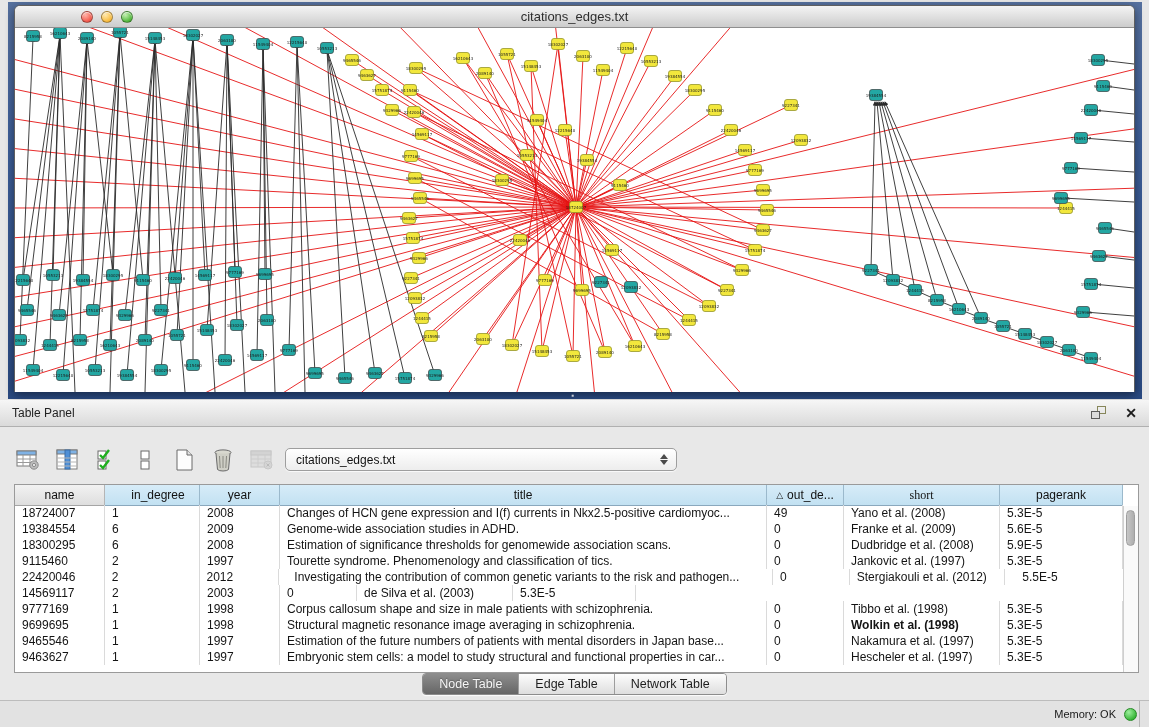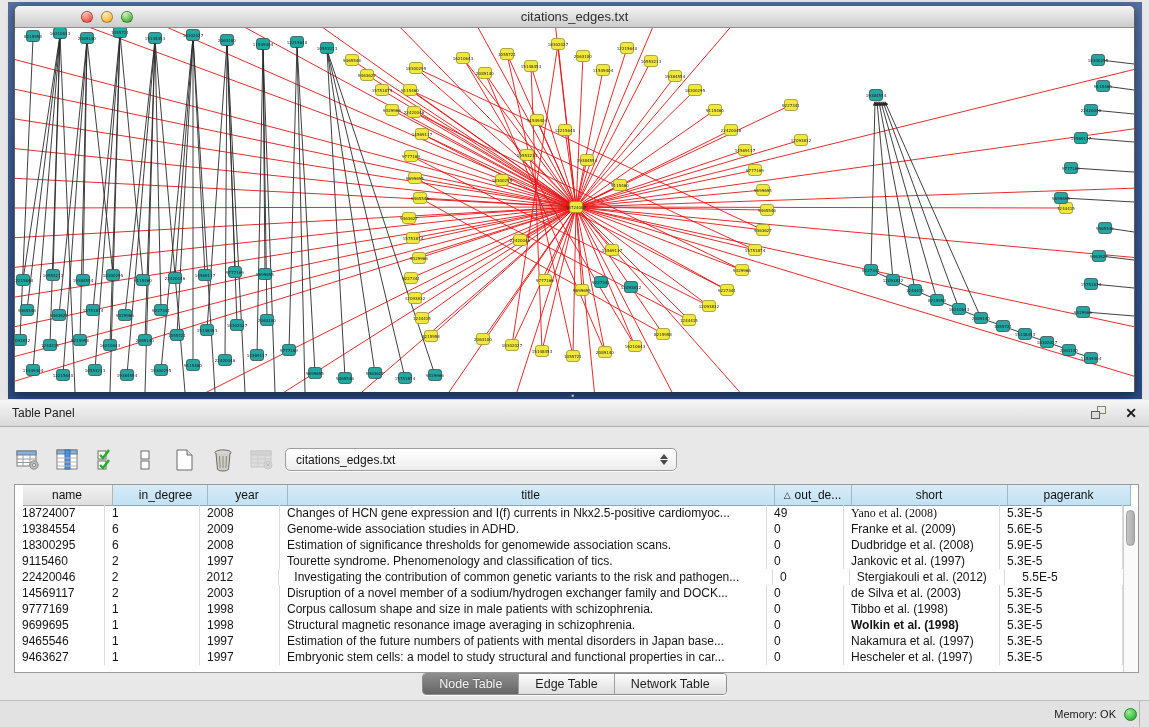--- a/index.html
+++ b/index.html
@@ -50,21 +50,21 @@
     display:flex; align-items:center; padding:0 8px 0 10px; font-size:12px; color:#111;
     box-shadow:0 1px 1px rgba(255,255,255,.8); cursor:pointer; }
   .ts-label { flex:1; }
   .ts-arrows { display:flex; flex-direction:column; gap:1px; align-items:center; }
   .ts-arrows i { display:block; width:0; height:0; border-left:4px solid transparent; border-right:4px solid transparent; }
   .ts-arrows .up { border-bottom:5px solid #4a4a4a; }
   .ts-arrows .dn { border-top:5px solid #4a4a4a; }
 
   .table-wrap { position:absolute; left:14px; top:84px; width:1125px; height:189px;
     border:1px solid #9a9a9a; background:#fff; overflow:hidden; }
-  .thead { display:flex; height:20px;justify-content:center; }
+  .thead { display:flex; height:20px; }
   .th { height:21px; font-size:12px; color:#111; display:flex; align-items:center; justify-content:center;
     background:linear-gradient(#d7ecf8,#c2e1f2); border-right:1px solid #9bb9cc; border-bottom:1px solid #8aa8bd; cursor:pointer; }
   .th.gray { background:linear-gradient(#f2f2f2,#dedede); border-right:1px solid #b5b5b5; border-bottom:1px solid #a5a5a5; }
   .th .sort-tri { font-size:9px; margin-right:4px; color:#1a1a1a; }
   .trow { display:flex; height:16px; }
   .td { font-size:12px; color:#141414; line-height:16px; padding-left:7px; white-space:nowrap;
     overflow:hidden; border-right:1px solid #dadada; }
   .vscroll { position:absolute; right:0; top:21px; bottom:0; width:15px; background:#fafafa; border-left:1px solid #cfcfcf; }
   .vthumb { position:absolute; left:2px; top:4px; width:9px; height:36px; border-radius:5px;
     background:linear-gradient(90deg,#c6c6c6,#aeaeae); border:1px solid #9e9e9e; }
@@ -918,35 +918,35 @@
         <div class="th" style="width: 80px;">
           <span>year</span>
         </div>
         <div class="th" style="width: 487px;">
           <span>title</span>
         </div>
         <div class="th" style="width: 77px;">
           <span class="sort-tri">△</span>
           <span>out_de...</span>
         </div>
-        <div class="th" style="width: 156px;">
+        <div class="th" style="width: 156px; font-family: Liberation Serif, serif;">
           <span>short</span>
         </div>
         <div class="th" style="width: 123px;">
           <span>pagerank</span>
         </div>
       </div>
     <div id="tbody">
         <div class="trow">
           <div class="td" style="width: 90px;">18724007</div>
           <div class="td" style="width: 95px;">1</div>
           <div class="td" style="width: 80px;">2008</div>
           <div class="td" style="width: 487px;">Changes of HCN gene expression and I(f) currents in Nkx2.5-positive cardiomyoc...</div>
           <div class="td" style="width: 77px;">49</div>
-          <div class="td" style="width: 156px; font-family: Liberation Serif, serif;">Yano et al. (2008)</div>
+          <div class="td" style="width: 156px;">Yano et al. (2008)</div>
           <div class="td" style="width: 123px;">5.3E-5</div>
         </div>
         <div class="trow">
           <div class="td" style="width: 90px;">19384554</div>
           <div class="td" style="width: 95px;">6</div>
           <div class="td" style="width: 80px;">2009</div>
           <div class="td" style="width: 487px;">Genome-wide association studies in ADHD.</div>
           <div class="td" style="width: 77px;">0</div>
           <div class="td" style="width: 156px;">Franke et al. (2009)</div>
           <div class="td" style="width: 123px;">5.6E-5</div>
@@ -975,21 +975,20 @@
           <div class="td" style="width: 80px;">2012</div>
           <div class="td" style="width: 487px; margin-left: 8px;">Investigating the contribution of common genetic variants to the risk and pathogen...</div>
           <div class="td" style="width: 77px;">0</div>
           <div class="td" style="width: 156px;">Stergiakouli et al. (2012)</div>
           <div class="td" style="width: 123px; margin-left: 10px;">5.5E-5</div>
         </div>
         <div class="trow">
           <div class="td" style="width: 90px;">14569117</div>
           <div class="td" style="width: 95px;">2</div>
           <div class="td" style="width: 80px;">2003</div>
-          <div class="td" style="width: 487px;">Disruption of a novel member of a sodium/hydrogen exchanger family and DOCK...</div>
           <div class="td" style="width: 77px;">0</div>
           <div class="td" style="width: 156px;">de Silva et al. (2003)</div>
           <div class="td" style="width: 123px;">5.3E-5</div>
         </div>
         <div class="trow">
           <div class="td" style="width: 90px;">9777169</div>
           <div class="td" style="width: 95px;">1</div>
           <div class="td" style="width: 80px;">1998</div>
           <div class="td" style="width: 487px;">Corpus callosum shape and size in male patients with schizophrenia.</div>
           <div class="td" style="width: 77px;">0</div>

